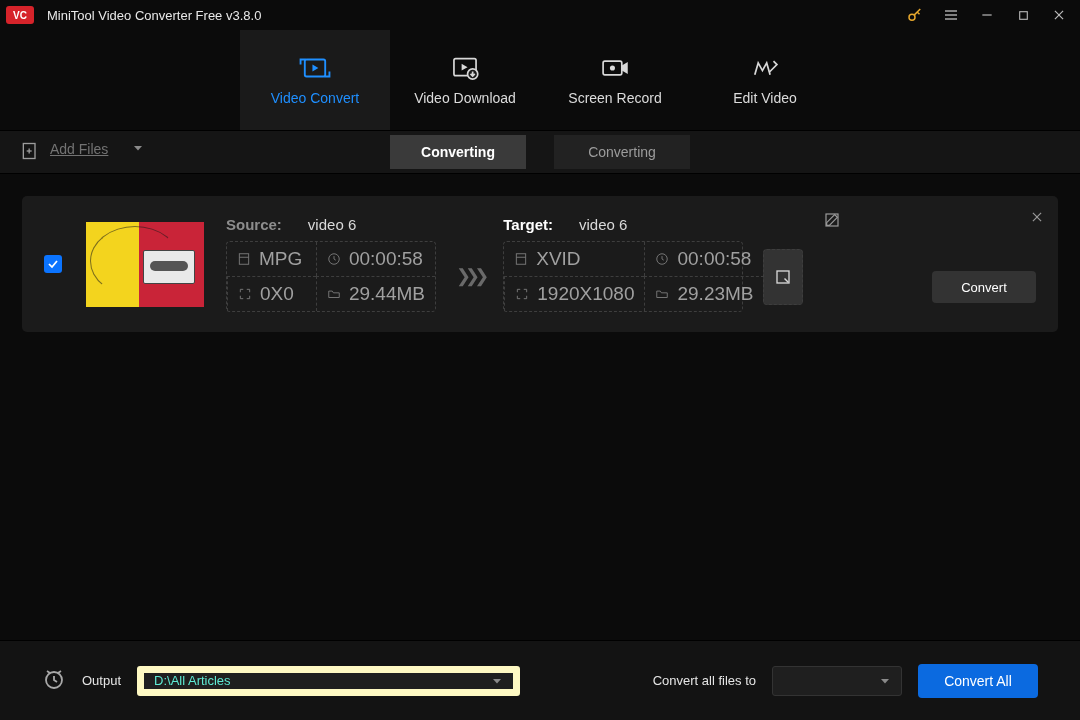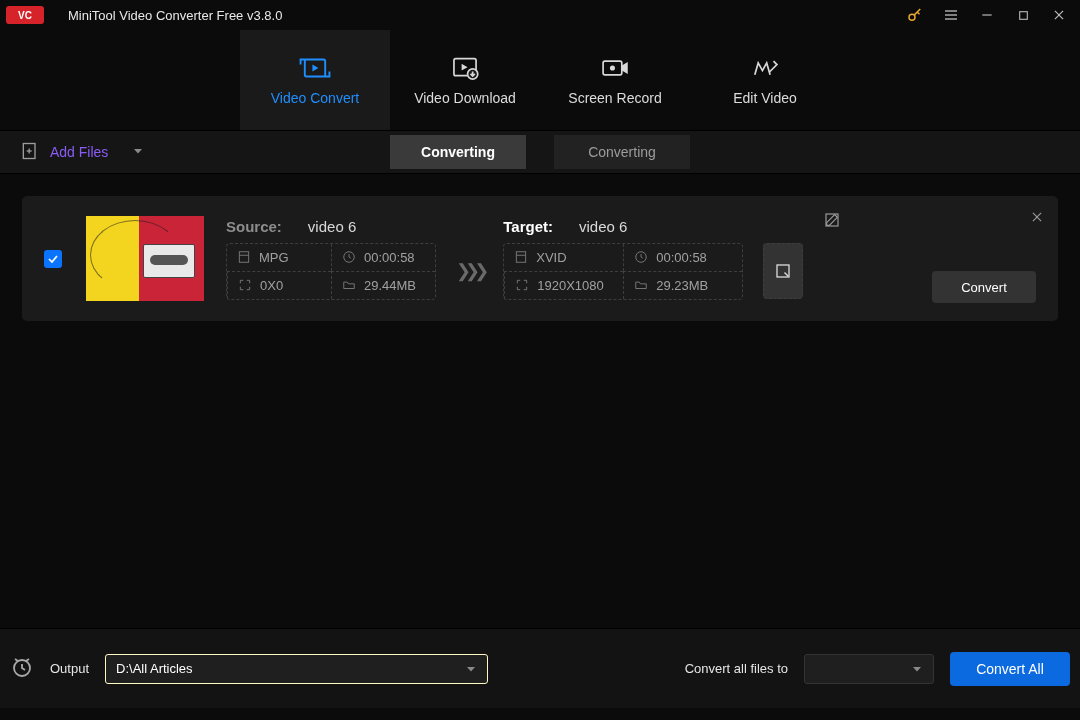--- a/index.html
+++ b/index.html
@@ -19,25 +19,25 @@
 
   
   .titlebar {
     height: 30px;
     display: flex;
     align-items: center;
     padding: 0 6px;
     background: #0b0b0b;
   }
   .app-logo {
-    width: 38px;
+    width: 28px;
     height: 18px;
     background: #d6232a;
     border-radius: 3px;
-    margin-right: 24px;
+    margin-right: 13px;
     display: flex;
     align-items: center;
     justify-content: center;
     color: #fff;
     font-size: 10px;
     font-weight: bold;
   }
   .app-title {
     color: #e8e8e8;
     font-size: 13px;
@@ -88,24 +88,24 @@
     height: 44px;
     background: #151515;
     display: flex;
     align-items: center;
     padding: 0 20px;
     border-top: 1px solid #000;
     border-bottom: 1px solid #000;
   }
   .add-files {
     display: flex;
-    align-items: center;
     gap: 10px;
-    color: #8b5cf6;
+    color: #737373;
     font-size: 14px;
+    text-decoration: underline;
   }
   .status-tabs {
     display: flex;
     margin: 0 auto;
     position: absolute;
     left: 50%;
     transform: translateX(-50%);
     gap: 28px;
   }
   .status-tab {
@@ -186,21 +186,21 @@
     display: grid;
     grid-template-columns: 1fr 1fr;
     width: 210px;
   }
   .spec-cell {
     display:flex;
     align-items:center;
     gap:8px;
     padding: 6px 10px;
     color:#a0a0a0;
-    font-size:13px;
+    font-size:19px;
   }
   .spec-cell + .spec-cell { border-left: 1px dashed #3e3e3e; }
 
   .arrows {
     color:#6a6a6a;
     font-size: 18px;
     letter-spacing:-6px;
     margin: 24px 20px 0 20px;
   }
 
@@ -241,39 +241,39 @@
   .edit-icon {
     position:absolute;
     color:#9a9a9a;
     left: 802px;
     top: 16px;
   }
 
   
   .footer {
     position: absolute;
-    bottom: 12px;
+    bottom: 0;
     left: 0;
     right: 0;
     height: 80px;
     background: #131313;
     border-top: 1px solid #000;
     display: flex;
     align-items: center;
-    padding: 0 10px;
+    padding: 0 42px;
     gap: 16px;
   }
   .output-label { color:#e5e5e5; font-size:13px; }
   .output-path {
     flex: 0 0 383px;
     height: 30px;
     background: #1f1f1f;
-    border: 1px solid #fef9c3;
+    border: 7px solid #fef9c3;
     border-radius: 3px;
-    color: #ffffff;
+    color: #5eead4;
     display: flex;
     align-items: center;
     padding: 0 10px;
     gap: 10px;
     cursor: pointer;
   }
   .output-path span.val { flex:1; }
   .convert-all-label { color:#e5e5e5; font-size:13px; margin-left:auto; }
   .format-select {
     width: 130px;

